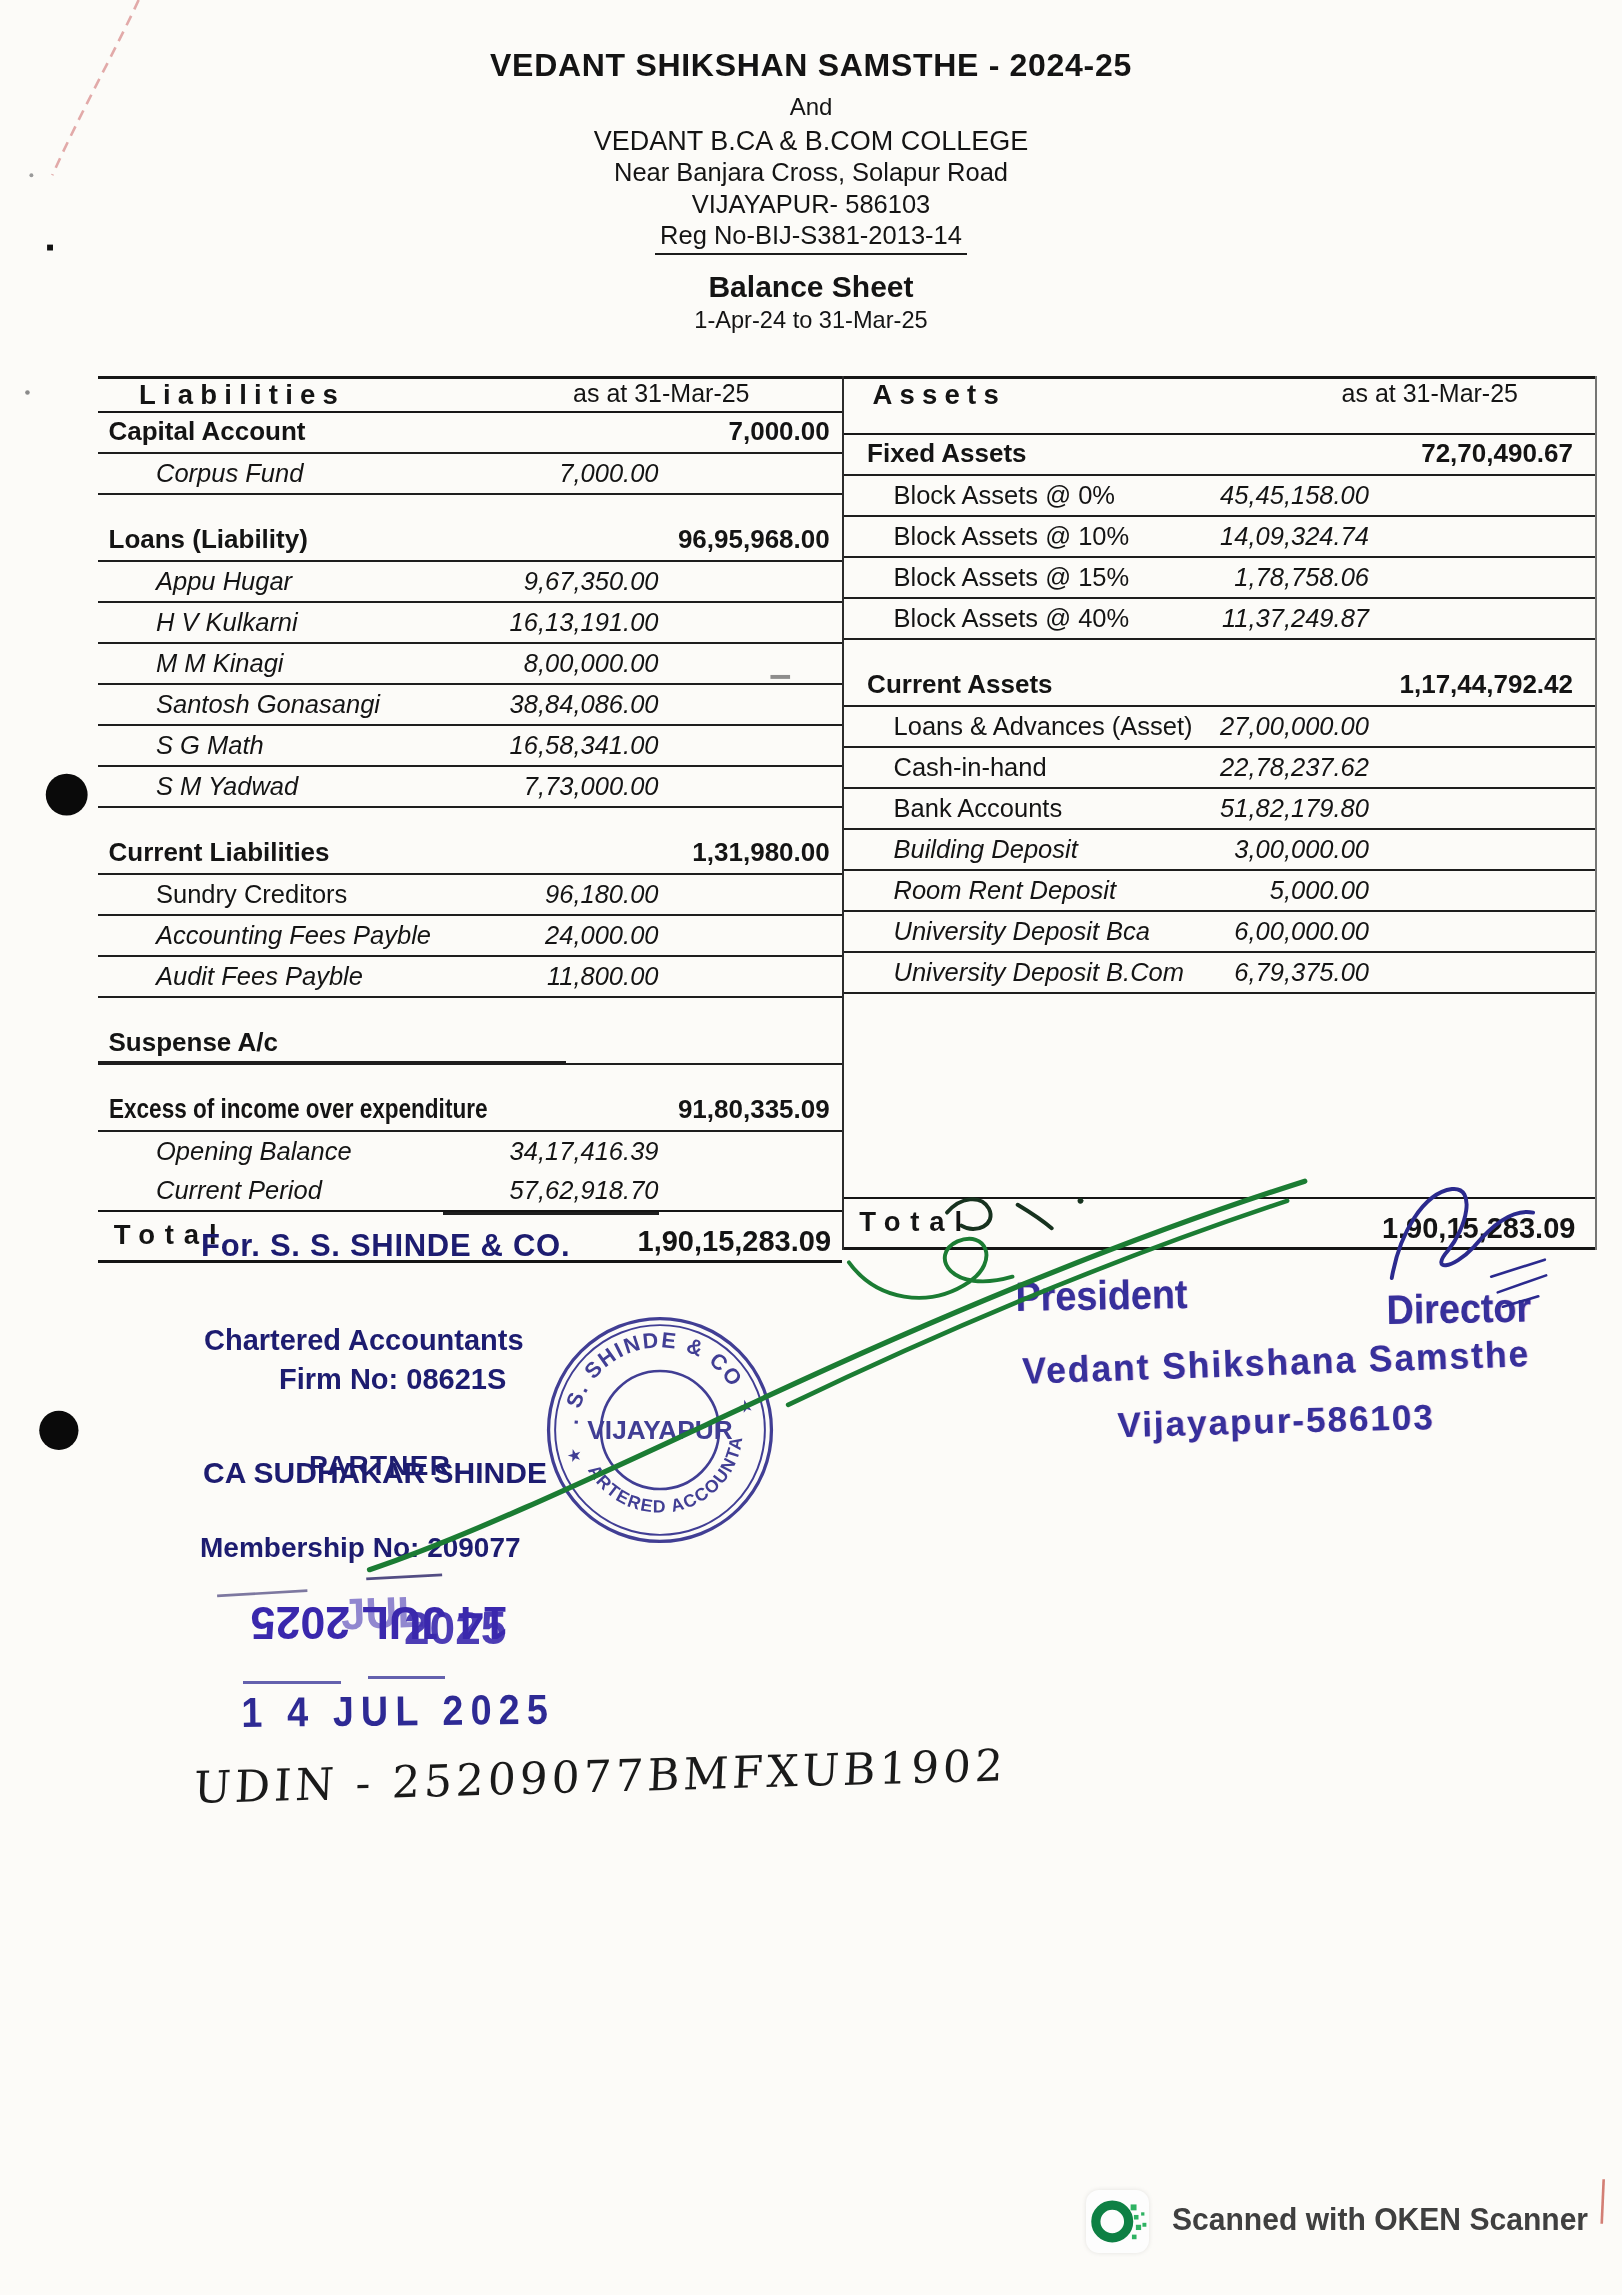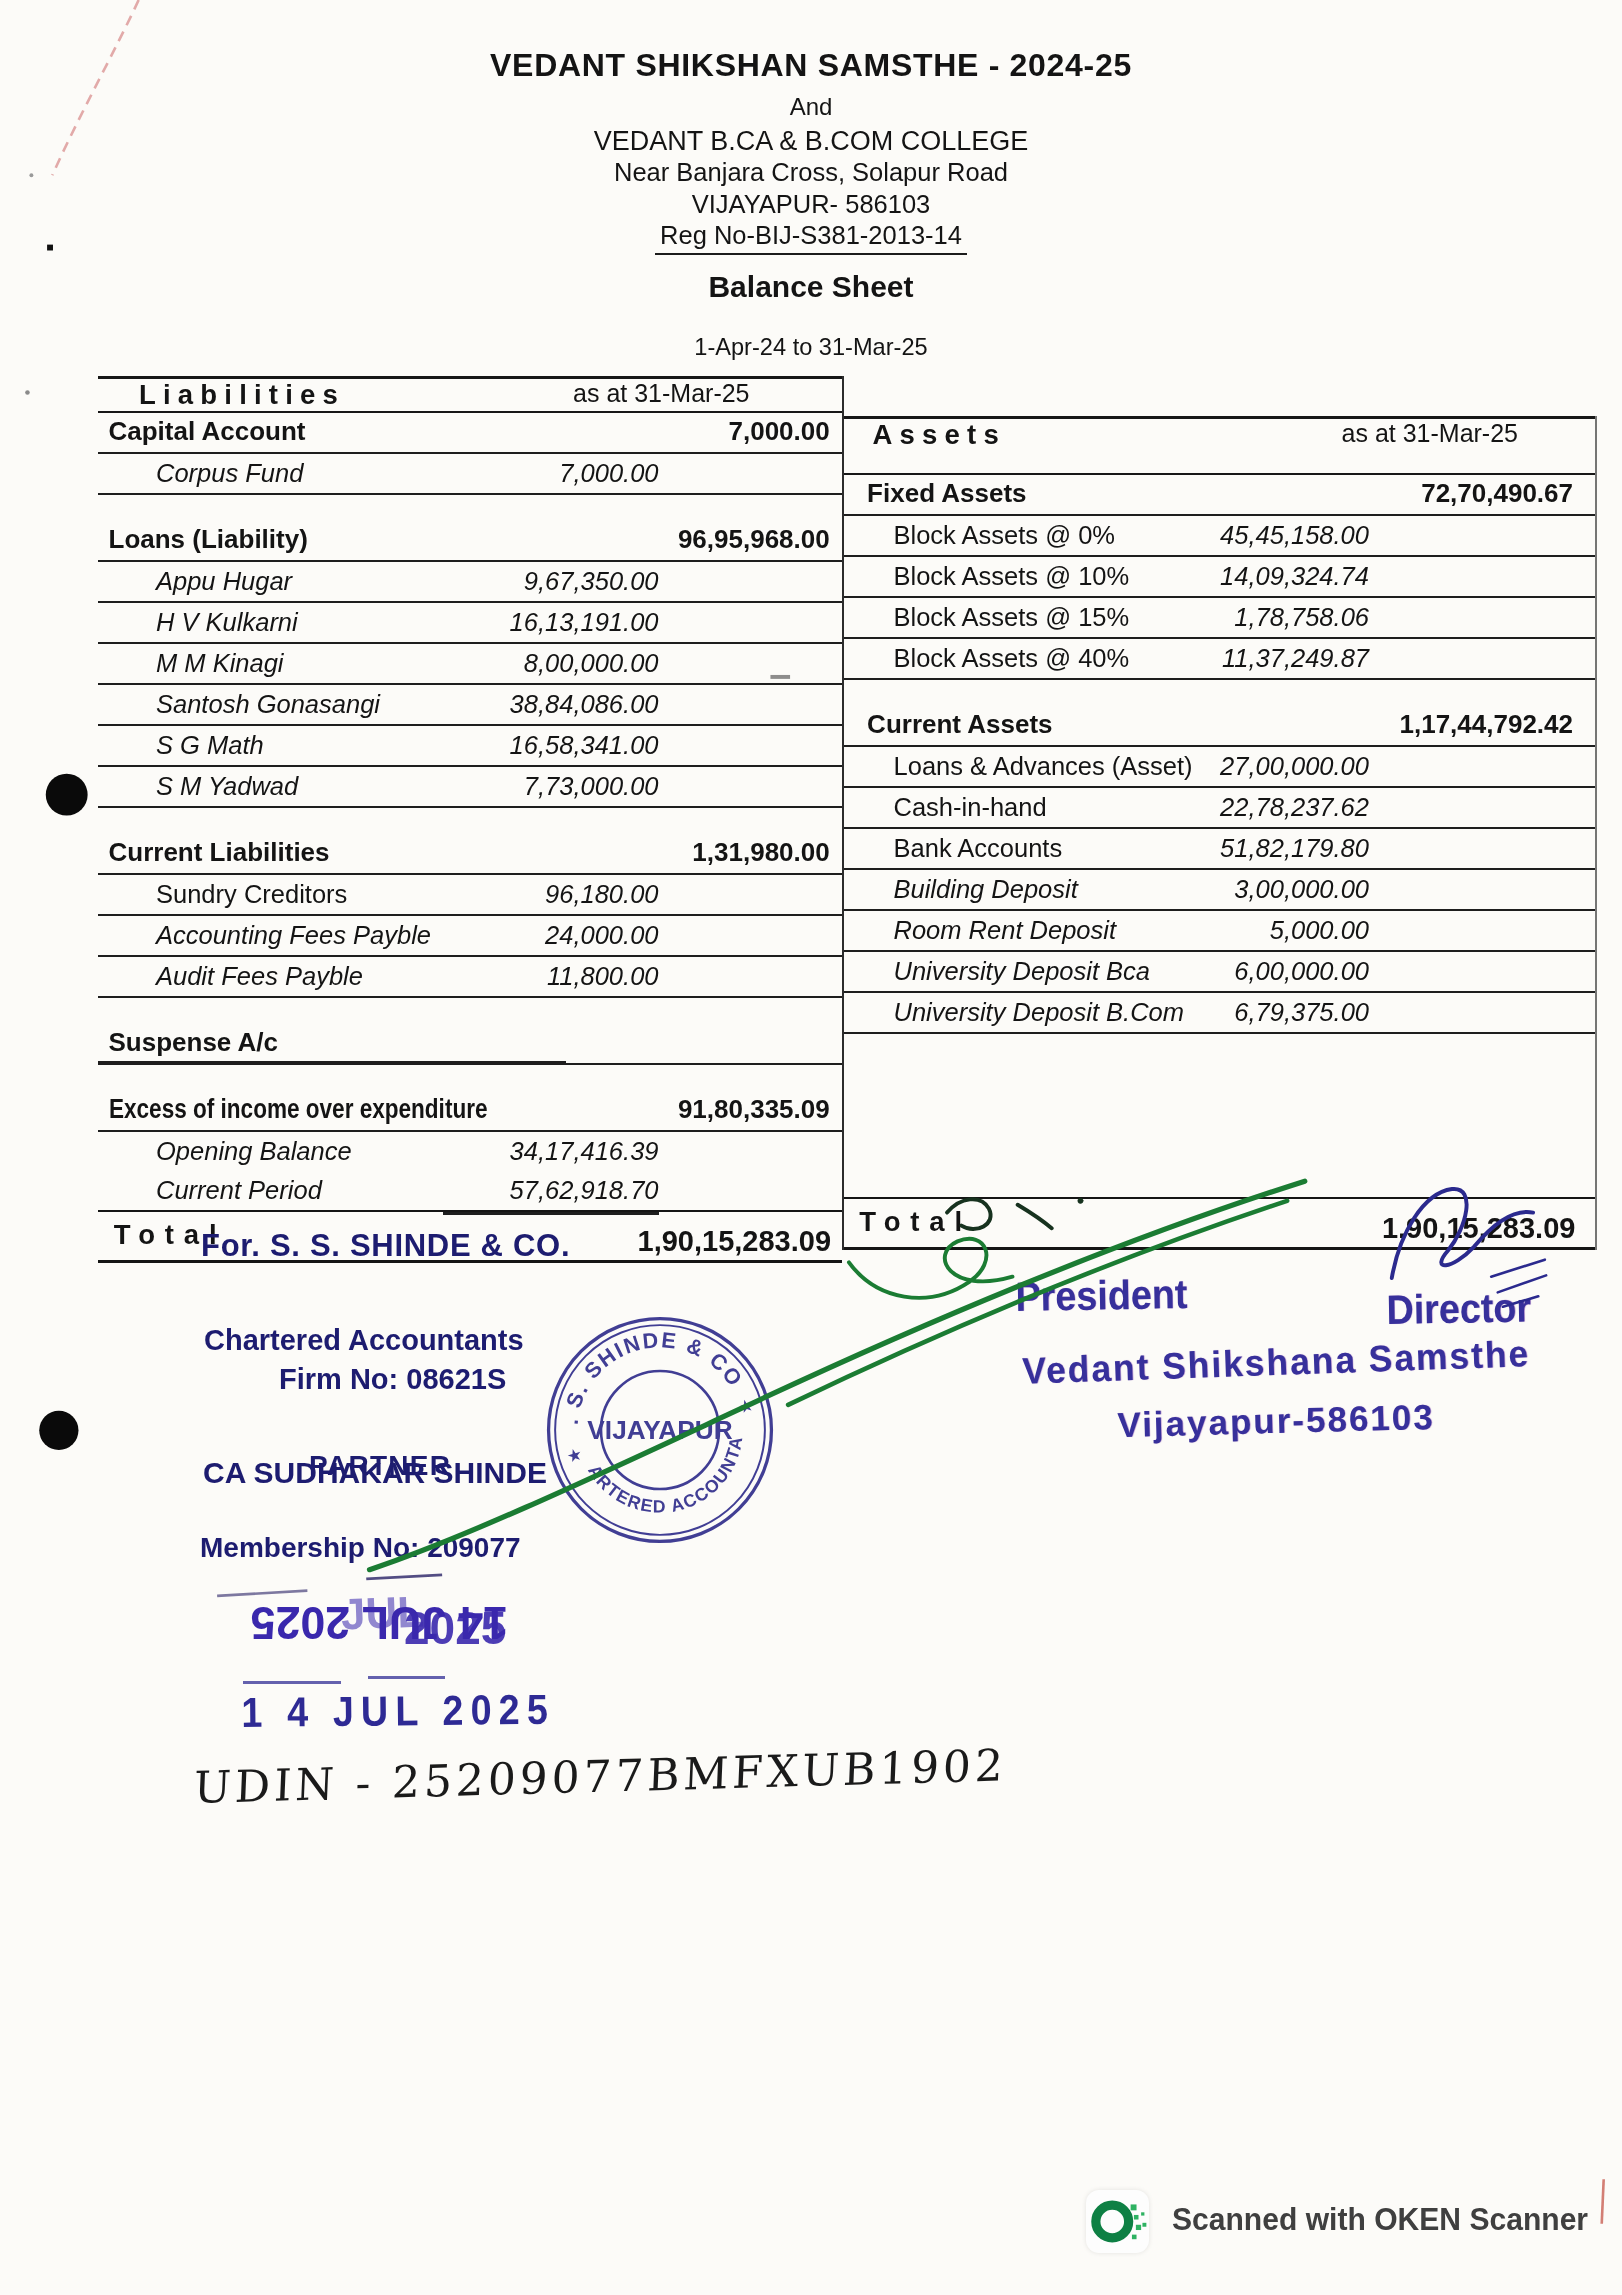--- a/index.html
+++ b/index.html
@@ -12,26 +12,26 @@
   
   .doc-header{position:absolute;left:0;top:0;width:100%;text-align:center;}
   .h-org{position:absolute;left:0;width:100%;top:47px;font-size:32px;font-weight:bold;letter-spacing:0.7px;}
   .h-and{position:absolute;left:0;width:100%;top:93px;font-size:24px;}
   .h-college{position:absolute;left:0;width:100%;top:126px;font-size:27px;}
   .h-addr{position:absolute;left:0;width:100%;top:158px;font-size:25.5px;}
   .h-city{position:absolute;left:0;width:100%;top:190px;font-size:25.5px;}
   .h-reg{position:absolute;left:0;width:100%;top:221px;font-size:25.5px;}
   .h-reg span{display:inline-block;border-bottom:2.6px solid #1c1c1c;padding:0 5.2px 3.3px 5.2px;}
   .h-bs{position:absolute;left:0;width:100%;top:270px;font-size:30px;font-weight:bold;}
-  .h-period{position:absolute;left:0;width:100%;top:307px;font-size:23.6px;margin-top:27px;}
+  .h-period{position:absolute;left:0;width:100%;top:307px;font-size:23.6px;}
   
   .sheet{position:absolute;left:98px;top:376px;width:1499px;height:874px;display:flex;}
   .half{display:flex;flex-direction:column;position:relative;}
   .half-l{width:746px;border-right:2px solid #2c2c2c;}
-  .half-r{width:754px;border-right:2px solid rgba(45,45,45,.65);margin-top:40px;}
+  .half-r{width:754px;border-right:2px solid rgba(45,45,45,.65);}
   .thead{height:54px;border-top:3.3px solid #171717;border-bottom:2.6px solid #171717;
          display:flex;position:relative;}
   .t-title{font-weight:bold;font-size:27.5px;letter-spacing:7.2px;}
   .half-l .t-title{padding-left:41px;}
   .half-r .t-title{padding-left:29px;}
   .t-date{margin-left:auto;font-size:25px;}
   .half-l .t-date{padding-right:92px;}
   .half-r .t-date{padding-right:77px;}
   .row{position:relative;height:39px;flex:0 0 auto;}
   .row:not(.noline):not(.spacer){border-bottom:2px solid #1e1e1e;}

